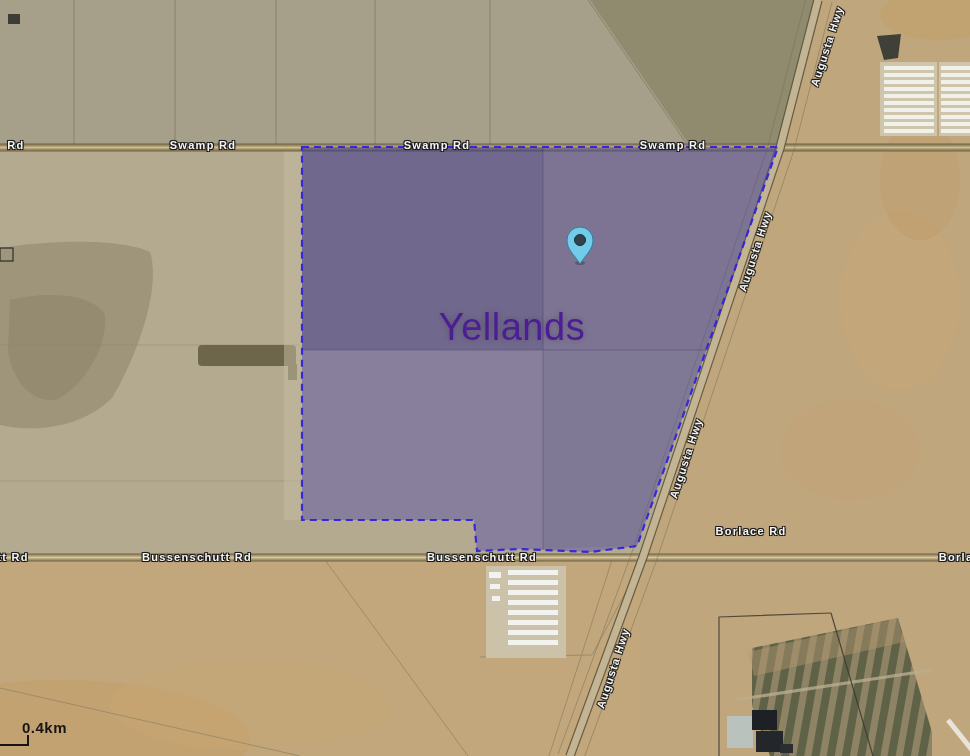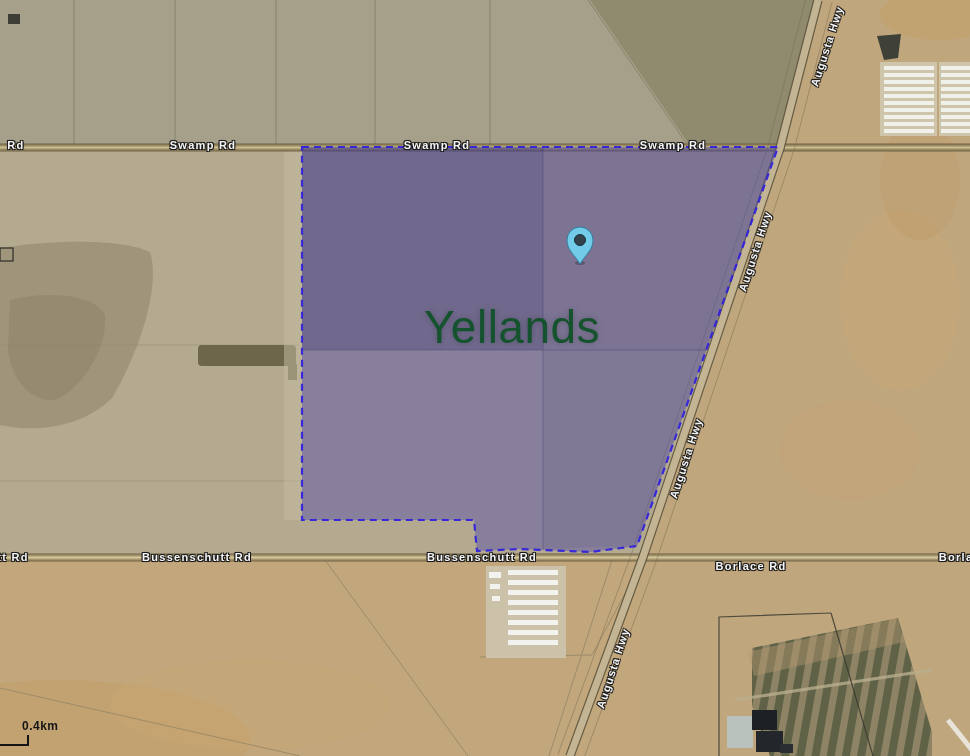--- a/index.html
+++ b/index.html
@@ -7,24 +7,24 @@
        font-family:"Liberation Sans",sans-serif;background:#b4aa90;cursor:default;}
   #map svg{position:absolute;left:0;top:0;}
   .road-label{
     position:absolute;transform:translate(-50%,-50%);
     color:#f5f5f5;font-size:11px;font-weight:700;letter-spacing:1.3px;white-space:nowrap;
     text-shadow:-1px -1px 0 #1a1a1a,1px -1px 0 #1a1a1a,-1px 1px 0 #1a1a1a,1px 1px 0 #1a1a1a,0 0 2px #000;
     user-select:none;pointer-events:none;}
   .road-label.rot{transform:translate(-50%,-50%) rotate(-72deg);}
   .place-label{
     position:absolute;transform:translate(-50%,-50%);
-    color:#14532d;font-size:46px;font-weight:400;letter-spacing:0.5px;white-space:nowrap;
+    color:#4c1d95;font-size:38px;font-weight:400;letter-spacing:0.5px;white-space:nowrap;
     text-shadow:0 0 6px rgba(0,0,0,0.25);user-select:none;pointer-events:none;}
   .scale-text{
-    position:absolute;left:22px;top:719px;color:#161616;font-size:12px;font-weight:600;
+    position:absolute;left:22px;top:719px;color:#161616;font-size:15px;font-weight:600;
     letter-spacing:0.5px;user-select:none;}
   .scale-bar{
     position:absolute;left:0;top:735px;width:27px;height:9px;
     border-bottom:2px solid #141414;border-right:2px solid #141414;}
 </style>
 </head>
 <body>
 
 <div id="map">
 
@@ -178,21 +178,21 @@
   <div class="place-label" style="left:512px;top:327px">Yellands</div>
 
   <div class="road-label" style="left:16px;top:145px">Rd</div>
   <div class="road-label" style="left:203px;top:145px">Swamp Rd</div>
   <div class="road-label" style="left:437px;top:145px">Swamp Rd</div>
   <div class="road-label" style="left:673px;top:145px">Swamp Rd</div>
 
   <div class="road-label" style="left:13px;top:557px">tt Rd</div>
   <div class="road-label" style="left:197px;top:557px">Bussenschutt Rd</div>
   <div class="road-label" style="left:482px;top:557px">Bussenschutt Rd</div>
-  <div class="road-label" style="left:751px;top:566px">Borlace Rd</div>
+  <div class="road-label" style="left:751px;top:531px">Borlace Rd</div>
   <div class="road-label" style="left:956px;top:557px">Borla</div>
 
   <div class="road-label rot" style="left:827px;top:46px">Augusta Hwy</div>
   <div class="road-label rot" style="left:755px;top:251px">Augusta Hwy</div>
   <div class="road-label rot" style="left:686px;top:458px">Augusta Hwy</div>
   <div class="road-label rot" style="left:613px;top:668px">Augusta Hwy</div>
 
   <div class="scale-text">0.4km</div>
   <div class="scale-bar"></div>
 

